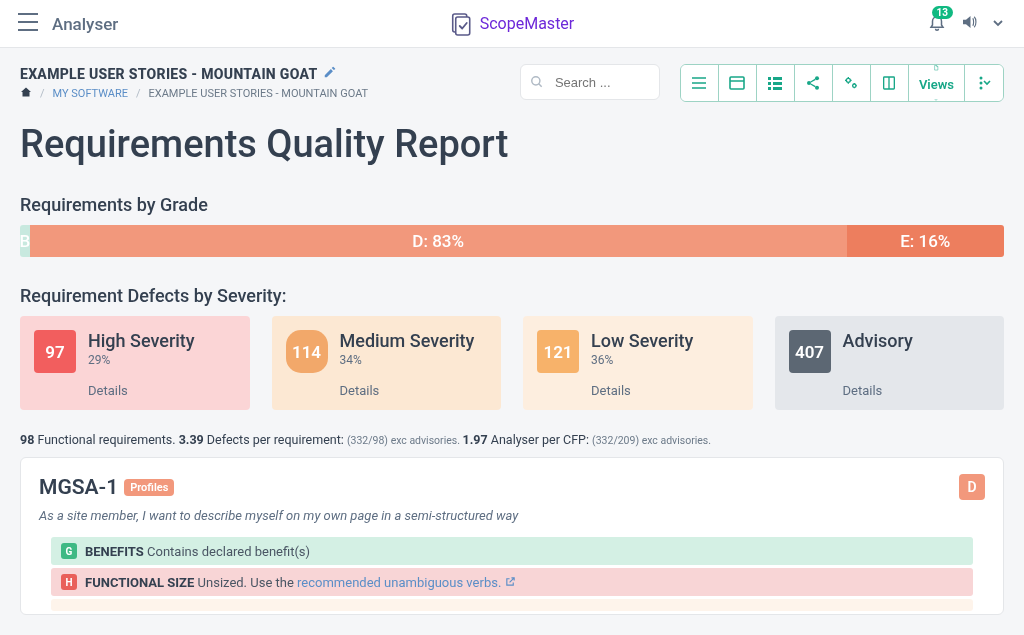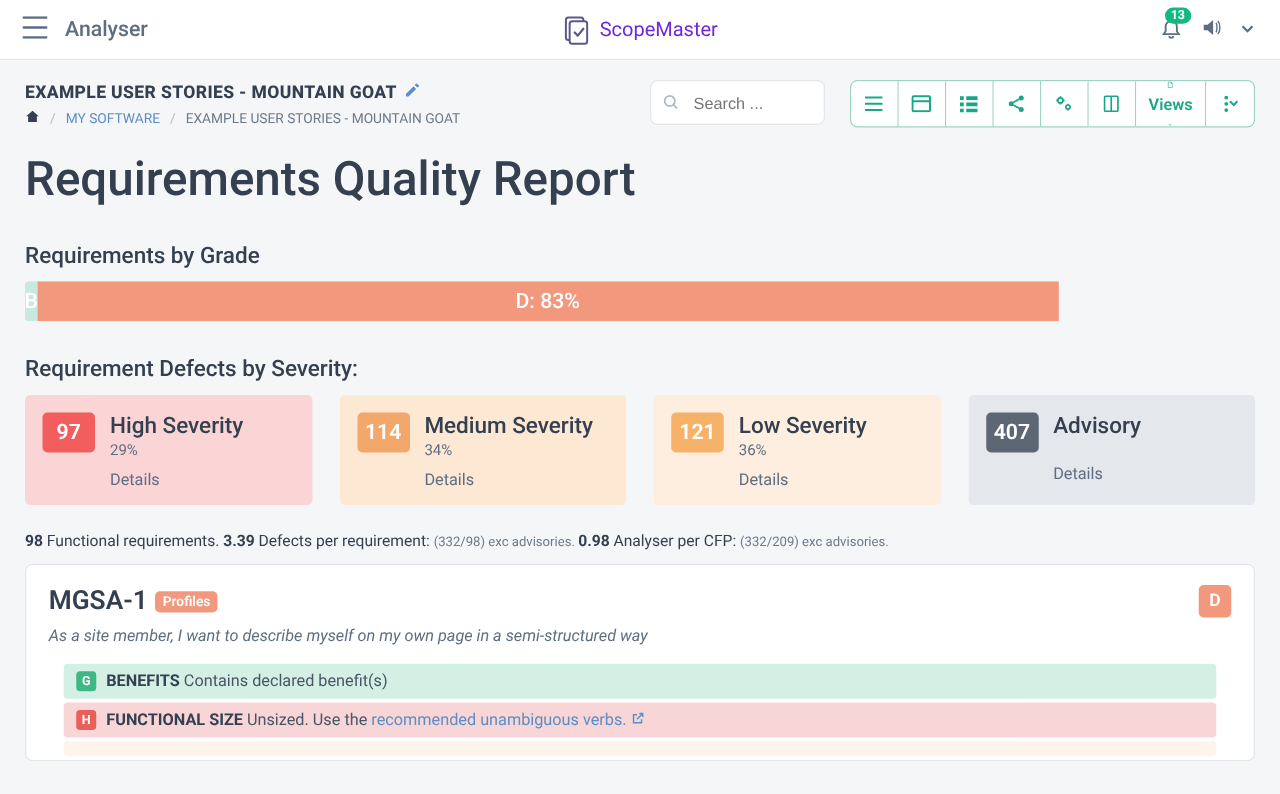--- a/index.html
+++ b/index.html
@@ -48,28 +48,28 @@
     .grade-bar { display: flex; height: 32px; border-radius: 3px; overflow: hidden; font-size: 17px; font-weight: 500; color: #d07057; }
     .grade-seg { display: flex; align-items: center; justify-content: center; color: #fff; }
     .grade-seg.b { background: #c8e9df; }
     .grade-seg.d { background: #f2987c; }
     .grade-seg.e { background: #ed7e5e; }
     
     
     .sev-grid { display: flex; gap: 22px; margin-top: 6px; }
     .sev-card { flex: 1; border-radius: 4px; padding: 14px 14px 12px; display: flex; flex-direction: column; gap: 10px; }
     .sev-top { display: flex; align-items: flex-start; gap: 12px; }
-    .sev-num { min-width: 42px; height: 32px; border-radius: 4px; color: #fff; font-size: 17px; font-weight: 600; display: flex; align-items: center; justify-content: center; padding: 0 6px; }
+    .sev-num { min-width: 42px; height: 43px; border-radius: 4px; color: #fff; font-size: 17px; font-weight: 600; display: flex; align-items: center; justify-content: center; padding: 0 6px; }
     .sev-info .sev-name { font-size: 18px; font-weight: 500; color: #344050; }
     .sev-info .sev-pct { font-size: 12px; color: #5e6e82; margin-top: 2px; }
     .sev-details { font-size: 13px; color: #5e6e82; cursor: pointer; margin-left: 54px; }
     .sev-card.high { background: #fbd5d6; }
     .sev-card.high .sev-num { background: #f25e5e; }
     .sev-card.med { background: #fce8d3; }
-    .sev-card.med .sev-num { background: #f2a86a; }
+    .sev-card.med .sev-num { background: #f2a86a; border-radius: 15px; }
     .sev-card.low { background: #fdeedf; }
     .sev-card.low .sev-num { background: #f7b26a; }
     .sev-card.adv { background: #e4e7eb; }
     .sev-card.adv .sev-num { background: #5c6773; }
     
     
     .summary { font-size: 12.5px; color: #344050; margin-top: 22px; }
     .summary .b { font-weight: 700; text-align: right; }
     .summary .small { font-size: 10.5px; color: #6c7a89; }
     
@@ -234,20 +234,21 @@
       </div>
     </div>
   </div>
 
   <div class="main-title">Requirements Quality Report</div>
 
   <div class="section-title">Requirements by Grade</div>
   <div class="grade-bar">
     <div class="grade-seg b" style="width:1%">B</div>
     <div class="grade-seg d" style="width:83%">D: 83%</div>
+    <div class="grade-seg e" style="width:16%">E: 16%</div>
   </div>
 
   <div class="section-title">Requirement Defects by Severity:</div>
   <div class="sev-grid">
     <div class="sev-card high">
       <div class="sev-top">
         <div class="sev-num">97</div>
         <div class="sev-info">
           <div class="sev-name">High Severity</div>
           <div class="sev-pct">29%</div>
@@ -283,21 +284,21 @@
           <div class="sev-pct"></div>
         </div>
       </div>
       <div class="sev-details">Details</div>
     </div>
   </div>
 
   <div class="summary">
     <span class="b">98</span><span> Functional requirements. </span>
     <span class="b">3.39</span><span> Defects per requirement: </span><span class="small">(332/98) exc advisories. </span>
-    <span class="b">0.98</span><span> Analyser per CFP: </span><span class="small">(332/209) exc advisories.</span>
+    <span class="b">1.97</span><span> Analyser per CFP: </span><span class="small">(332/209) exc advisories.</span>
   </div>
 
   <div class="req-card">
     <div class="req-head">
       <div class="req-id">
         <span>MGSA-1</span>
         <span class="req-tag">Profiles</span>
       </div>
       <div class="req-grade">D</div>
     </div>

